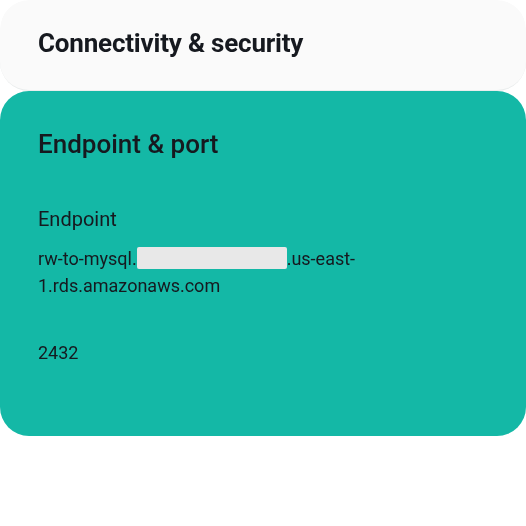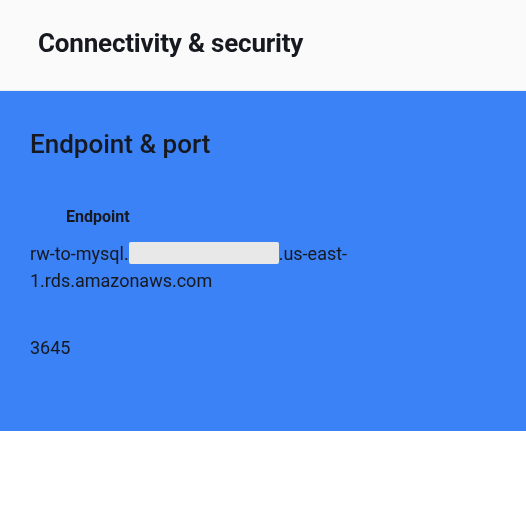--- a/index.html
+++ b/index.html
@@ -1,56 +1,56 @@
 <!DOCTYPE html>
 <html><head>
   <meta charset="utf-8">
   <style>
     * {
       margin: 0;
       padding: 0;
       box-sizing: border-box;
+      border-radius: 29px;
     }
     body {
       font-family: -apple-system, BlinkMacSystemFont, "Segoe UI", Roboto, Helvetica, Arial, sans-serif;
       width: 526px;
       height: 526px;
       background: #ffffff;
       color: #16191f;
     }
     .tab-header {
       background: #fafafa;
       padding: 28px 38px 32px 38px;
       border-bottom: 1px solid #eaeded;
     }
     .tab-title {
       font-size: 26px;
       font-weight: 700;
       color: #16191f;
       letter-spacing: -0.2px;
     }
     .content {
-      padding: 38px 38px 30px 30px;
-      background: #3b82f6;
+      padding: 38px 38px 30px 38px;
+      background: #14b8a6;
     }
     .section-title {
       font-size: 26px;
       font-weight: 500;
       color: #16191f;
       margin-bottom: 48px;
     }
     .field {
       margin-bottom: 40px;
     }
     .field-label {
-      font-size: 16px;
-      font-weight: 700;
+      font-size: 20px;
+      font-weight: 400;
       color: #16191f;
       margin-bottom: 14px;
-      margin-left: 36px;
     }
     .field-value {
       font-size: 18px;
       font-weight: 400;
       color: #16191f;
       line-height: 1.5;
       word-break: break-word;
     }
     .redacted {
       display: inline-block;
@@ -74,15 +74,15 @@
   <h2 class="section-title">Endpoint &amp; port</h2>
 
   <div class="field">
     <div class="field-label">Endpoint</div>
     <div class="field-value">
       <span>rw-to-mysql.</span><span class="redacted"></span><span>.us-east-1.rds.amazonaws.com</span>
     </div>
   </div>
 
   <div class="field">
-    <div class="field-value">3645</div>
+    <div class="field-value">2432</div>
   </div>
 </div>
 
 </body></html>

